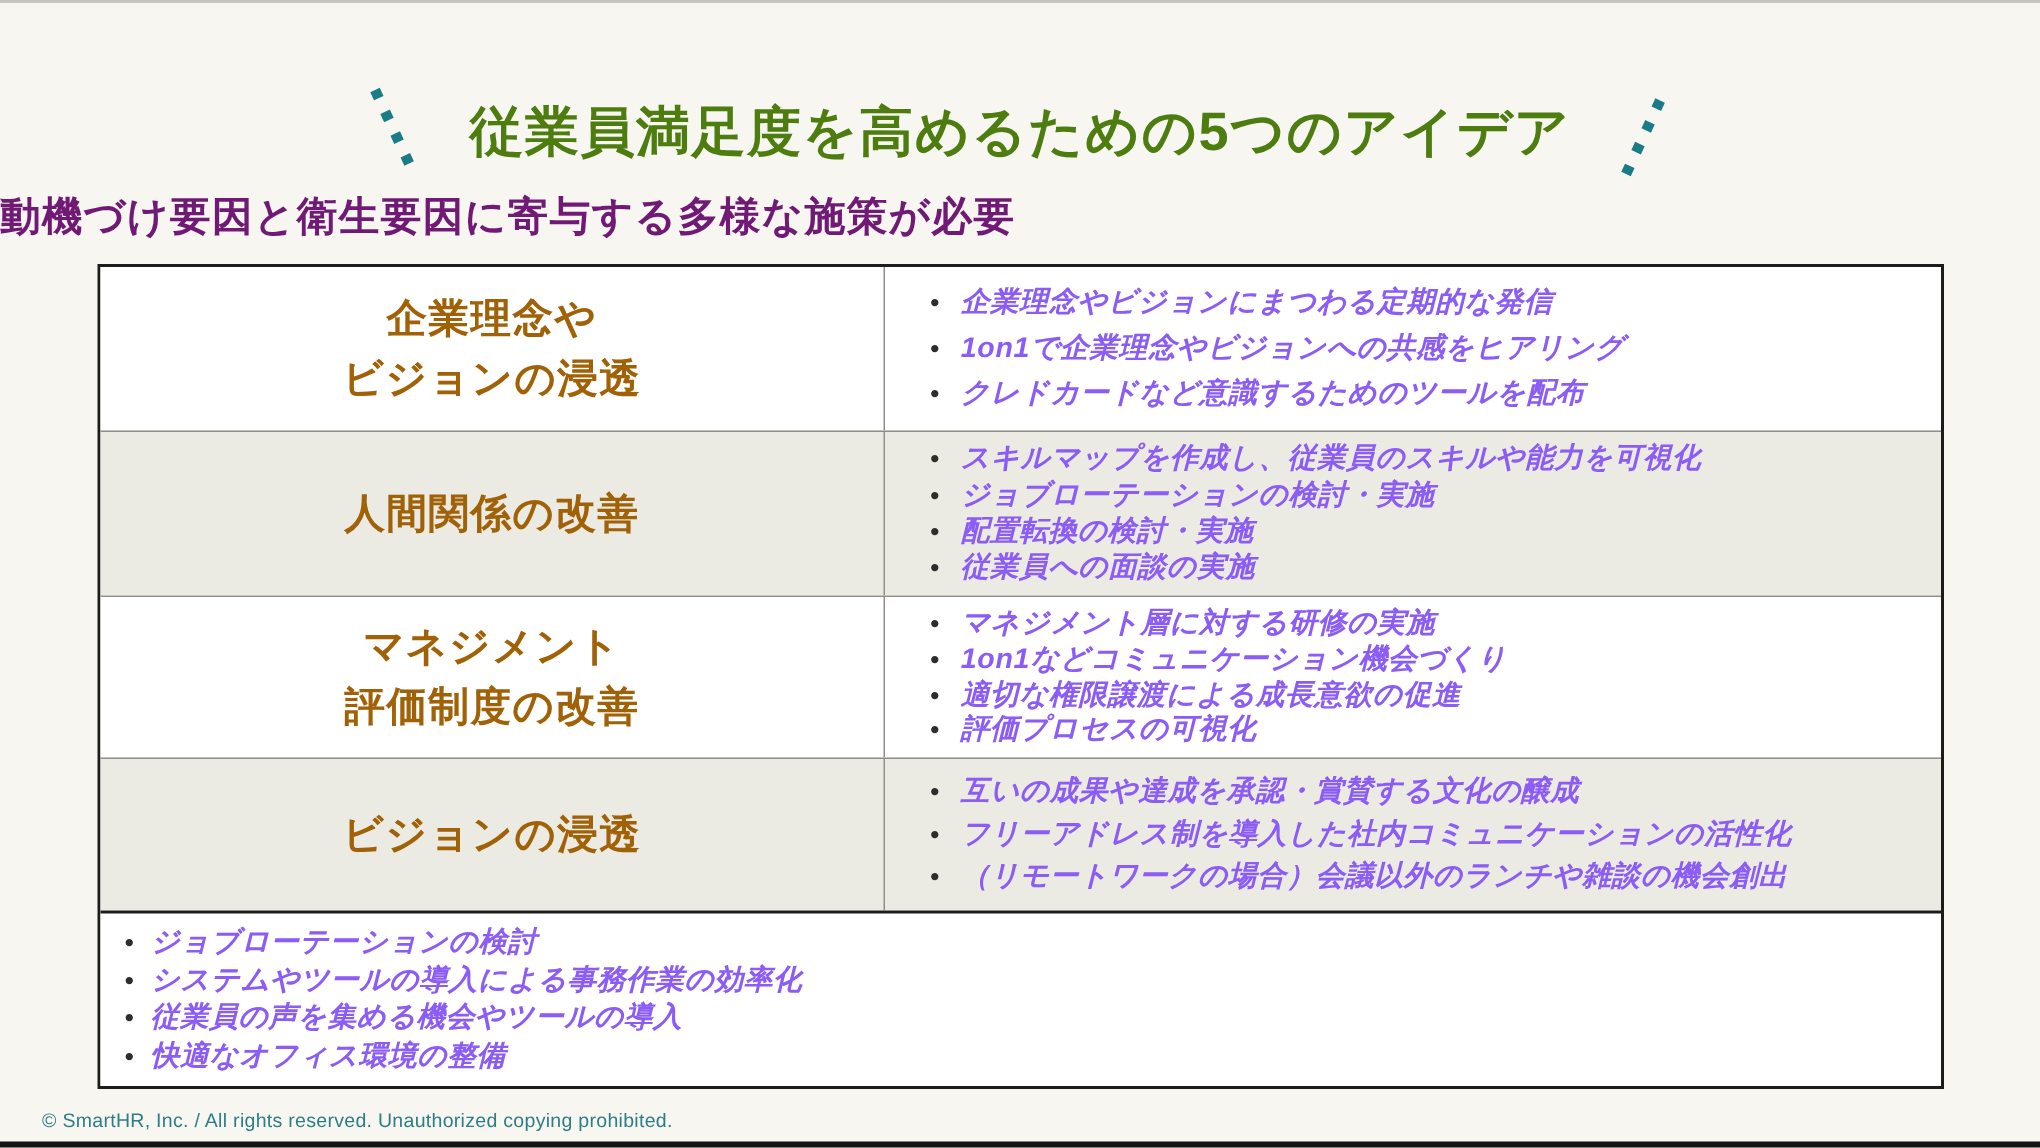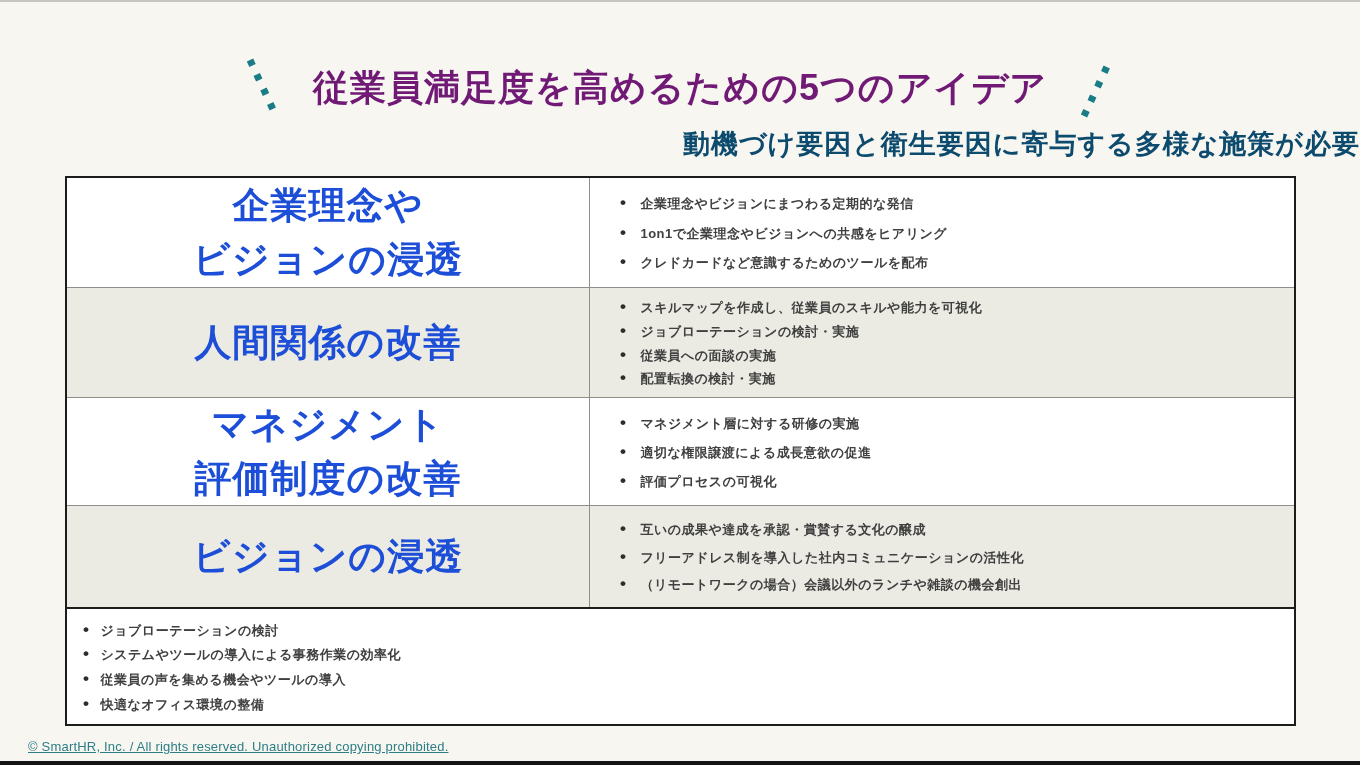--- a/index.html
+++ b/index.html
@@ -10,65 +10,66 @@
     -webkit-font-smoothing:antialiased;
   }
   .top-hairline{
     position:absolute;top:0;left:0;right:0;height:2px;background:#c6c5c0;
   }
   .title-row{
     position:absolute;top:54px;left:0;right:0;
     display:flex;justify-content:center;align-items:center;gap:16px;
   }
   .page-title{
-    margin:12px;font-size:36px;font-weight:900;color:#701a75;
+    margin:12px;font-size:36px;font-weight:900;color:#4d7c0f;
     letter-spacing:1px;line-height:1.2;white-space:nowrap;
   }
   .deco{flex:0 0 auto;}
   .page-subtitle{
-    position:absolute;top:126px;left:0;right:0;text-align:right;
-    font-size:27px;font-weight:800;color:#0c4a6e;letter-spacing:1px;padding-left:41px;
+    position:absolute;top:126px;left:0;right:0;text-align:left;
+    font-size:27px;font-weight:800;color:#701a75;letter-spacing:1px;
   }
   .idea-table{
     position:absolute;left:65px;top:176px;width:1231px;
     border:2px solid #1c1c1a;background:#ffffff;
     display:grid;grid-template-rows:109px 110px 108px 102px 117px;
     box-sizing:border-box;
   }
   .t-row{
     display:grid;grid-template-columns:523px 1fr;
     background:#ffffff;
   }
   .t-row.shaded{background:#ebeae3;}
   .t-row + .t-row{border-top:1px solid #8f8e89;}
   .t-row.heavy-top{border-top:2px solid #1c1c1a;}
   .cat-cell{
     border-right:1px solid #8f8e89;
     display:flex;align-items:center;justify-content:center;text-align:center;
-    font-size:37px;font-weight:800;color:#1d4ed8;
+    font-size:27px;font-weight:800;color:#a16207;
     line-height:1.45;letter-spacing:1px;white-space:pre-line;
   }
   .ideas-cell{
     display:flex;flex-direction:column;justify-content:space-evenly;
     padding:6px 10px 6px 30px;box-sizing:border-box;
   }
   .t-row.tight .ideas-cell{padding-left:16px;}
   .idea-item{
     display:flex;align-items:baseline;
-    font-size:13px;font-weight:700;color:#404040;line-height:1.25;
+    font-size:19px;font-weight:700;color:#8b5cf6;line-height:1.25;
     letter-spacing:0.5px;
+    font-style:italic;
   }
   .idea-item::before{
     content:"\2022";flex:0 0 auto;
     margin-right:14px;font-size:17px;color:#2e2d2b;
   }
   .t-row.tight .idea-item::before{margin-right:11px;}
   .footer-text{
     position:absolute;left:28px;top:739px;
-    font-size:13px;color:#2d7e85;letter-spacing:0.2px;text-decoration:underline;
+    font-size:13px;color:#2d7e85;letter-spacing:0.2px;
   }
   .bottom-bar{
     position:absolute;left:0;right:0;bottom:0;height:4px;background:#141414;
   }
 </style>
 </head>
 <body>
 
 <div class="top-hairline"></div>
 
@@ -94,30 +95,31 @@
       <div class="idea-item">1on1で企業理念やビジョンへの共感をヒアリング</div>
       <div class="idea-item">クレドカードなど意識するためのツールを配布</div>
     </div>
   </div>
 
   <div class="t-row shaded">
     <div class="cat-cell">人間関係の改善</div>
     <div class="ideas-cell">
       <div class="idea-item">スキルマップを作成し、従業員のスキルや能力を可視化</div>
       <div class="idea-item">ジョブローテーションの検討・実施</div>
+      <div class="idea-item">配置転換の検討・実施</div>
       <div class="idea-item">従業員への面談の実施</div>
-      <div class="idea-item">配置転換の検討・実施</div>
     </div>
   </div>
 
   <div class="t-row">
     <div class="cat-cell">マネジメント
 評価制度の改善</div>
     <div class="ideas-cell">
       <div class="idea-item">マネジメント層に対する研修の実施</div>
+      <div class="idea-item">1on1などコミュニケーション機会づくり</div>
       <div class="idea-item">適切な権限譲渡による成長意欲の促進</div>
       <div class="idea-item">評価プロセスの可視化</div>
     </div>
   </div>
 
   <div class="t-row shaded">
     <div class="cat-cell">ビジョンの浸透</div>
     <div class="ideas-cell">
       <div class="idea-item">互いの成果や達成を承認・賞賛する文化の醸成</div>
       <div class="idea-item">フリーアドレス制を導入した社内コミュニケーションの活性化</div>

